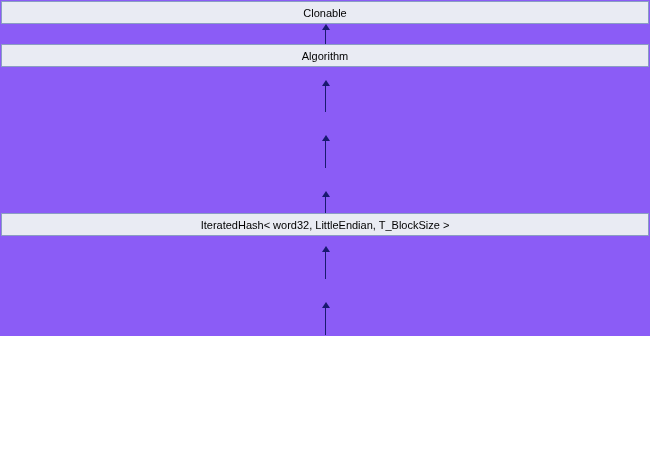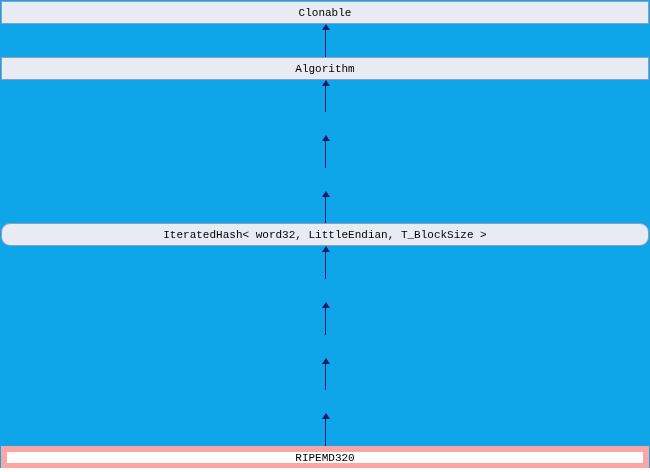--- a/index.html
+++ b/index.html
@@ -1,21 +1,21 @@
 <!DOCTYPE html>
 <html><head>
 <meta charset="utf-8">
 <style>
   html, body { margin: 0; padding: 0; background: #ffffff; }
   #diagram {
     position: relative;
     width: 650px;
-    height: 468px;
-    background: #0ea5e9;
-    font-family: Liberation Mono, monospace;
+    height: 336px;
+    background: #8b5cf6;
+    font-family: Liberation Sans, sans-serif;
     overflow: hidden;
   }
   .node {
     position: absolute;
     left: 1px;
     right: 1px;
     height: 23px;
     box-sizing: border-box;
     background: #e9ebf3;
     border: 1px solid #8b9dc3;
@@ -26,24 +26,24 @@
     color: #000000;
     white-space: nowrap;
     cursor: pointer;
   }
   .node.main {
     background: #ffffff;
     border: 6px solid #fca5a5;
     cursor: default;
   }
   .n1 { top: 1px; }
-  .n2 { top: 57px; }
+  .n2 { top: 44px; }
   .n3 { top: 112px; }
   .n4 { top: 168px; }
-  .n5 { top: 223px; border-radius: 9px; }
+  .n5 { top: 213px; }
   .n6 { top: 279px; }
   .n7 { top: 335px; }
   .n8 { top: 390px; }
   .n9 { top: 446px; }
   .arrow {
     position: absolute;
     left: 321px;
     width: 9px;
     display: flex;
     flex-direction: column;

